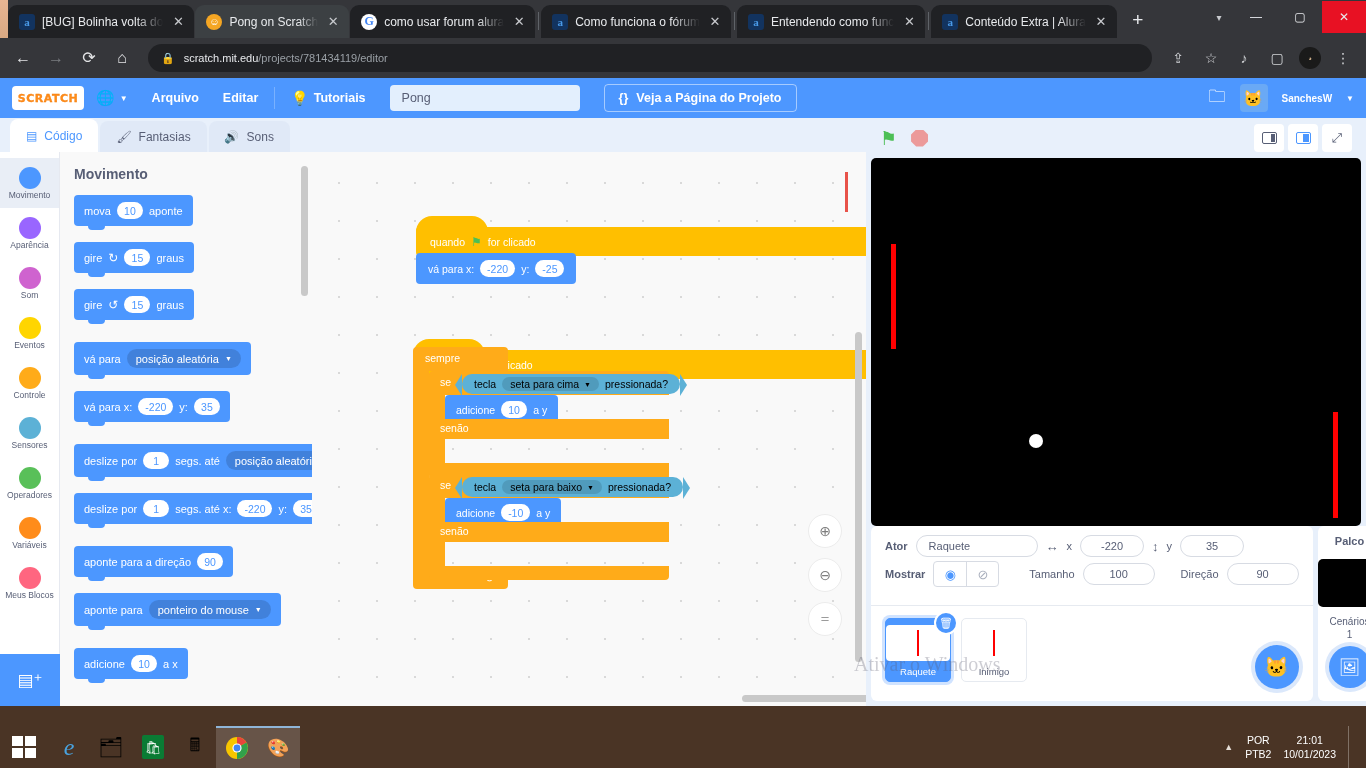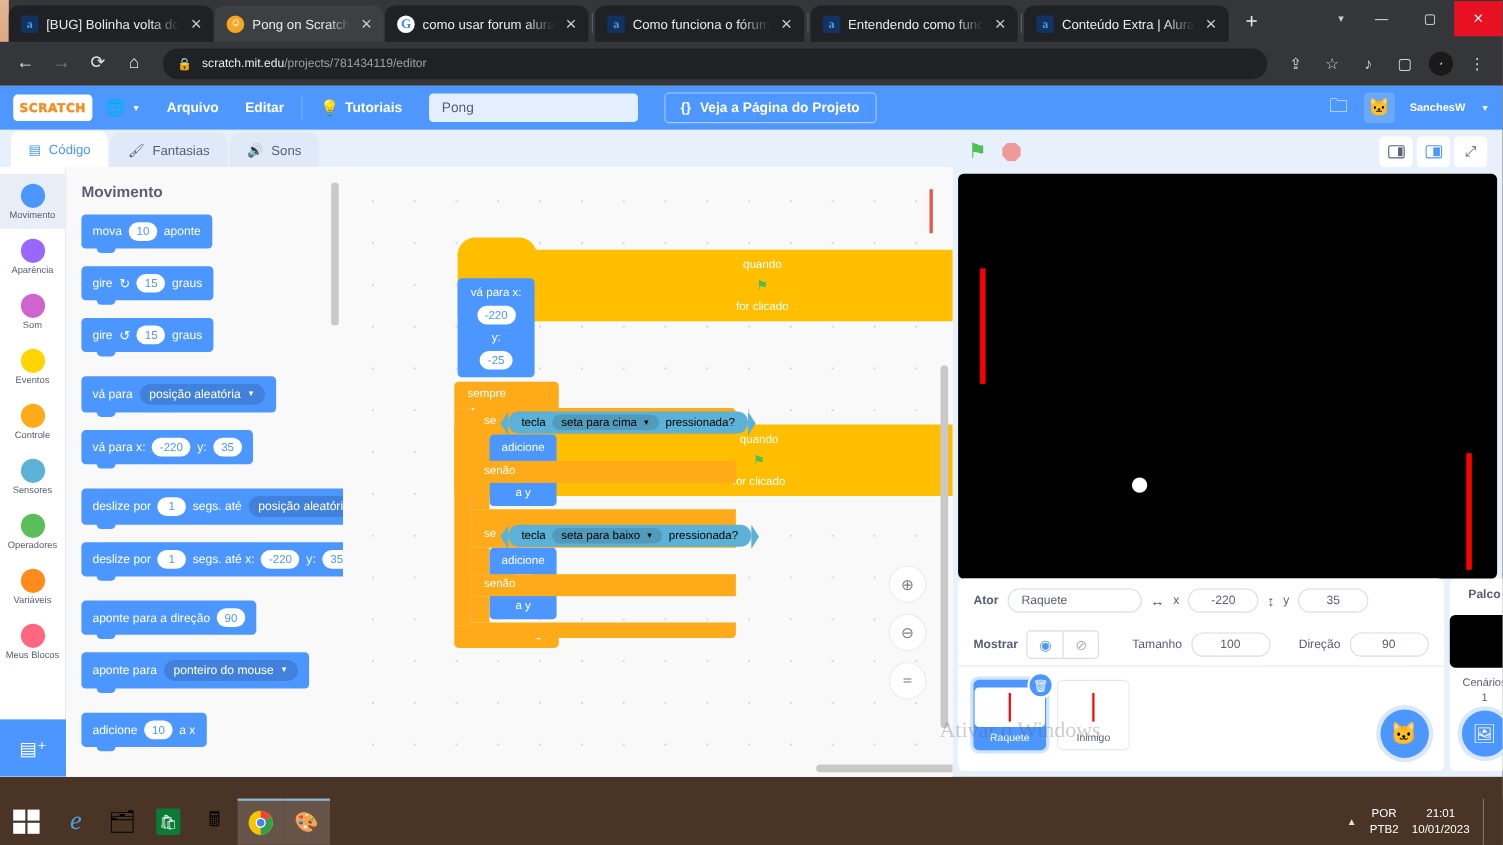--- a/index.html
+++ b/index.html
@@ -195,21 +195,21 @@
 
   #script-pane {
     flex: 1; background: #f9f9f9; position: relative; overflow: hidden;
     background-image: radial-gradient(#d9d9d9 1px, transparent 1px);
     background-size: 38px 38px; background-position: 8px 12px;
   }
 
   
   .s-blk {
     position: absolute; display: flex; align-items: center; gap: 6px;
-    color: #fff; font-size: 10.5px; border-radius: 4px; white-space: nowrap; flex-direction: column;
+    color: #fff; font-size: 10.5px; border-radius: 4px; white-space: nowrap;
   }
   .hat {
     background: #ffbf00; padding: 8px 14px 7px 14px; border-radius: 4px;
     position: relative;
   }
   .hat::before {
     content:""; position:absolute; left:0; top:-11px; width:72px; height:16px;
     background:#ffbf00; border-radius: 36px 36px 0 0;
   }
   .flagicon { color: #4cbf56; font-size: 12px; }
@@ -272,21 +272,21 @@
     width: 490px; height: 368px; margin: 0 5px; background: #000;
     border-radius: 5px; position: relative; overflow: hidden;
   }
   .paddle { position: absolute; width: 5px; background: #ff0000; }
   #ball { position: absolute; width: 14px; height: 14px; background: #fff; border-radius: 50%; }
 
   #sprite-area { flex: 1; display: flex; padding: 0 5px 5px 5px; gap: 5px; }
   #sprite-panel { flex: 1; background: #fff; border-radius: 6px; position: relative; }
   #sprite-info {
     height: 80px; border-bottom: 1px solid #e6eaf0; padding: 9px 14px;
-    display: flex; flex-direction: column; gap: 16px;
+    display: flex; flex-direction: column; gap: 4px;
   }
   .info-row { display: flex; align-items: center; gap: 8px; }
   .info-label { font-size: 11px; color: #575e75; font-weight: bold; }
   .info-input {
     background: #fff; border: 1px solid #d7dbe3; border-radius: 13px;
     height: 22px; display: flex; align-items: center; padding: 0 12px;
     font-size: 11px; color: #575e75;
   }
   .info-input.name { width: 122px; }
   .info-input.sm { width: 64px; justify-content: center; }

